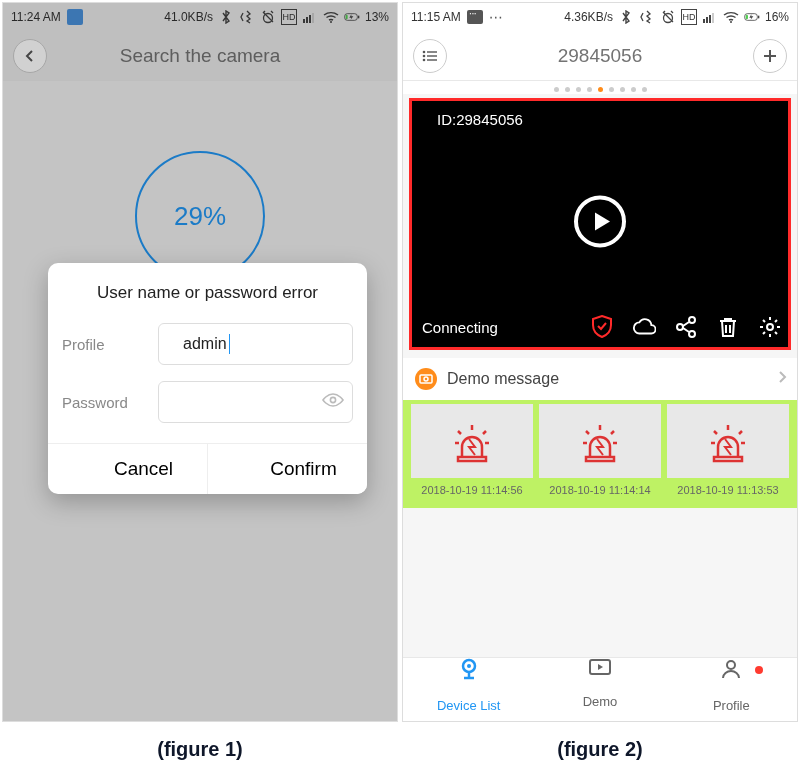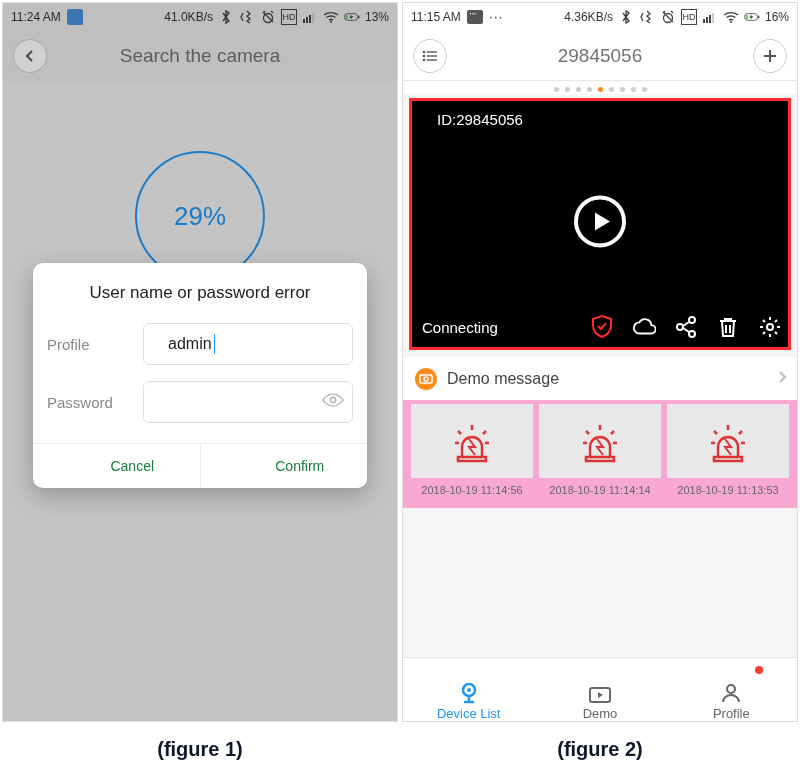--- a/index.html
+++ b/index.html
@@ -21,56 +21,56 @@
   .circle-btn.left { left: 10px; }
   .circle-btn.right { right: 10px; }
   
   .scrim { position: absolute; inset: 0; background: rgba(0,0,0,0.18); z-index: 5; }
   .phone1-bg .titlebar, .phone1-bg .statusbar { background:#e9e9e9; filter: none; }
   
   .progress-wrap { display:flex; justify-content:center; padding-top:70px;}
   .progress-circle { width:130px;height:130px;border:2px solid #2196f3;border-radius:50%;display:flex;align-items:center;justify-content:center;font-size:26px;color:#2196f3;}
   .below-text { text-align:center;color:#2196f3;font-size:15px;padding-top:30px;}
   
-  .dialog { position:absolute; left:30px; right:30px; top:260px; background:#fff; border-radius:10px; z-index:10; box-shadow:0 8px 24px rgba(0,0,0,0.25); overflow:hidden;}
+  .dialog { position:absolute; left:45px; right:30px; top:260px; background:#fff; border-radius:10px; z-index:10; box-shadow:0 8px 24px rgba(0,0,0,0.25); overflow:hidden;}
   .dialog-title { text-align:center; font-size:17px; padding:20px 12px 14px; color:#222;}
   .field-row { display:flex; align-items:center; padding:6px 14px 10px; gap:10px;}
   .field-label { width:86px; color:#888; font-size:15px;}
   .field-input { flex:1; height:42px; border:1px solid #ddd; border-radius:6px; padding:0 24px; font-size:16px; color:#222; display:flex; align-items:center; position:relative;}
   .caret { display:inline-block;width:1.5px;height:20px;background:#2196f3;margin-left:2px;animation:blink 1s infinite;}
   @keyframes blink{50%{opacity:0;}}
   .eye-pos{position:absolute;right:8px;color:#bbb;}
   .dialog-btns { display:flex; border-top:1px solid #eee; margin-top:10px;}
-  .dialog-btn { flex:1; text-align:center; padding:14px 0; font-size:14px; color:#15803d; border:none;background:#fff;margin-left:32px;}
+  .dialog-btn { flex:1; text-align:center; padding:14px 0; font-size:19px; color:#000000; border:none;background:#fff;margin-left:32px;}
   .dialog-btn:first-child { border-right:1px solid #eee;}
   
   .pager-dots { display:flex; justify-content:center; gap:6px; padding:6px 0 2px; background:#fff;}
   .dot{width:5px;height:5px;border-radius:50%;background:#ccc;}
   .dot.active{background:#ff8c1a;}
   .video-frame{ margin:4px 6px; border:3px solid #ff2a2a; background:#000; height:252px; position:relative; color:#fff;}
   .vid-id{ position:absolute; top:10px; left:25px; font-size:15px;}
   .play-btn{ position:absolute; top:50%; left:50%; transform:translate(-50%,-55%); width:52px;height:52px;border:4px solid #fff;border-radius:50%;display:flex;align-items:center;justify-content:center;}
   .play-btn svg{margin-left:3px;}
   .vid-bottom{ position:absolute; bottom:8px; left:10px; right:6px; display:flex; align-items:center;}
   .vid-status{ font-size:15px; flex:1;}
   .vid-icons{ display:flex; gap:18px; align-items:center;}
   .vid-ico{ width:24px;height:24px;display:flex;align-items:center;justify-content:center;}
   
   .alarm-row{ background:#fff; margin-top:8px; padding:10px 12px; display:flex; align-items:center; position:relative;}
   .alarm-badge{width:22px;height:22px;background:#ff8c1a;border-radius:50%;display:flex;align-items:center;justify-content:center;margin-right:10px;}
   .alarm-label{font-size:16px;color:#444;}
   .alarm-chevron{position:absolute;right:10px;color:#bbb;}
   
-  .thumbs{display:flex;gap:6px;padding:4px 8px;background:#f9a8d4;}
+  .thumbs{display:flex;gap:6px;padding:4px 8px;background:#bef264;}
   .thumb{flex:1;text-align:center;}
   .thumb-box{height:74px;background:#e8e8e8;display:flex;align-items:center;justify-content:center;}
   .thumb-time{font-size:11px;color:#666;padding:6px 0 8px;}
   
   .bottom-nav{position:absolute;bottom:0;left:0;right:0;height:64px;background:#fff;border-top:1px solid #e8e8e8;display:flex;}
-  .nav-item{flex:1;display:flex;flex-direction:column;align-items:center;justify-content:flex-end;gap:2px;font-size:13px;color:#666;position:relative;}
+  .nav-item{flex:1;display:flex;flex-direction:column;align-items:center;justify-content:flex-start;gap:18px;font-size:13px;color:#666;position:relative;}
   .nav-item.active{color:#2196f3;}
   .red-dot{position:absolute;top:8px;right:34px;width:8px;height:8px;background:#ff3b30;border-radius:50%;}
   
   .captions{display:flex;justify-content:space-around;padding-top:14px;font-weight:700;font-size:20px;color:#0f172a;}
 </style>
 </head>
 <body>
 
 <div class="container">
 

